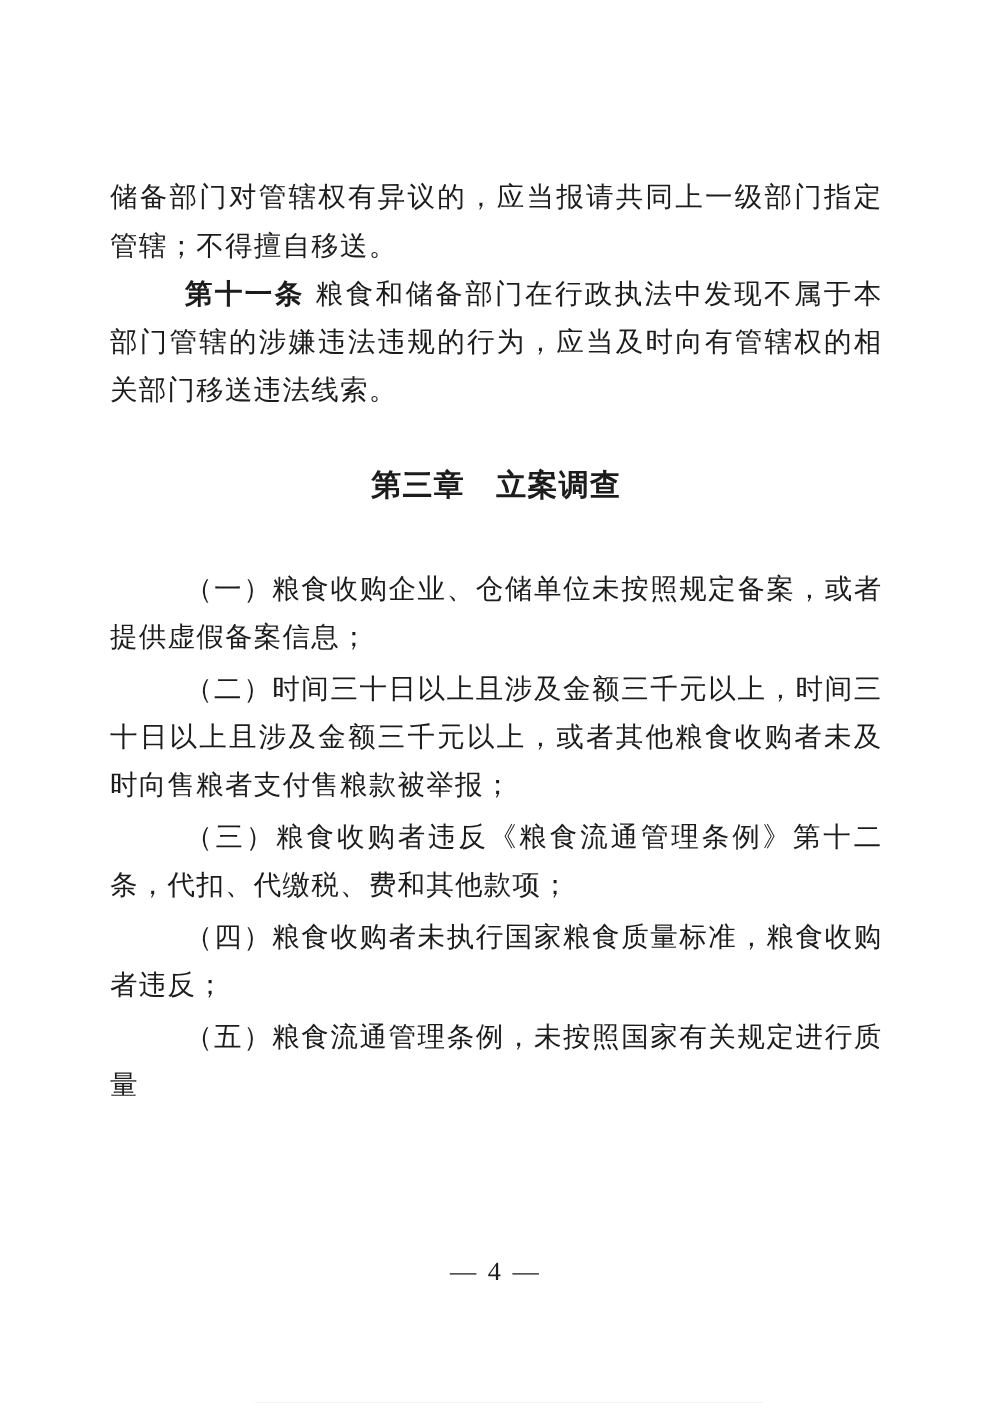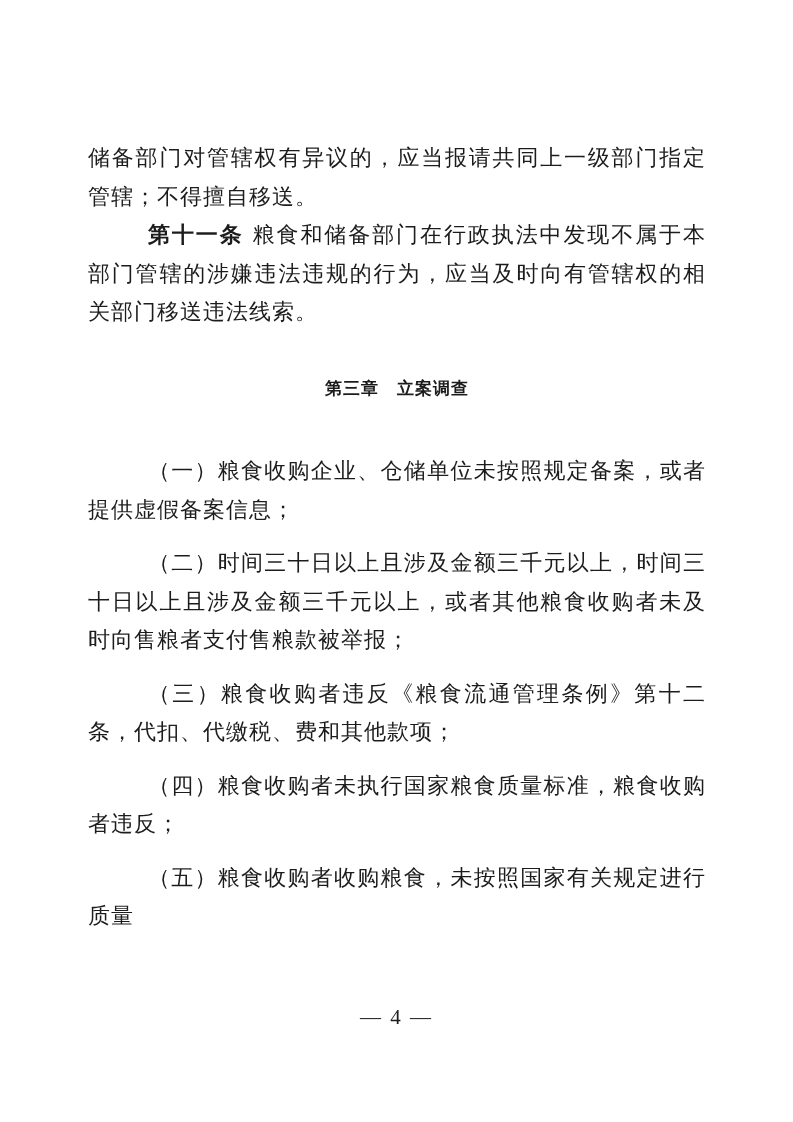--- a/index.html
+++ b/index.html
@@ -18,30 +18,30 @@
     left: 88px;
     top: 139px;
     width: 618px;
     font-size: 22px;
     line-height: 38.5px;
     letter-spacing: 1px;
     text-align: justify;
   }
   .para { margin: 0; }
   .para.indent { text-indent: 60px; }
-  .para.item { margin-top: 15px; }
+  .para.item { margin-top: 3px; }
   .term {
     font-weight: 700;
     font-family: Liberation Serif, serif;
     margin-right: 9px;
   }
   .chapter-heading {
     font-weight: 700;
     font-family: "Liberation Sans", sans-serif;
-    font-size: 17px;
+    font-size: 24px;
     line-height: 38.5px;
     text-align: center;
     text-indent: 0;
     letter-spacing: 1px;
     margin: 38px 0 44px 0;
   }
   .page-footer {
     position: absolute;
     top: 1002px;
     left: 0;
@@ -58,16 +58,16 @@
 
 <div class="page">
   <div class="doc-body">
       <p class="para"><span class="body-text">储备部门对管辖权有异议的，应当报请共同上一级部门指定管辖；不得擅自移送。</span></p>
       <p class="para indent"><span class="term">第十一条</span><span class="body-text">粮食和储备部门在行政执法中发现不属于本部门管辖的涉嫌违法违规的行为，应当及时向有管辖权的相关部门移送违法线索。</span></p>
       <div class="chapter-heading">第三章　立案调查</div>
       <p class="para indent item">（一）粮食收购企业、仓储单位未按照规定备案，或者提供虚假备案信息；</p>
       <p class="para indent item">（二）时间三十日以上且涉及金额三千元以上，时间三十日以上且涉及金额三千元以上，或者其他粮食收购者未及时向售粮者支付售粮款被举报；</p>
       <p class="para indent item">（三）粮食收购者违反《粮食流通管理条例》第十二条，代扣、代缴税、费和其他款项；</p>
       <p class="para indent item">（四）粮食收购者未执行国家粮食质量标准，粮食收购者违反；</p>
-      <p class="para indent item">（五）粮食收购者收购粮食，未按照国家有关规定进行质量</p>
+      <p class="para indent item">（五）粮食流通管理条例，未按照国家有关规定进行质量</p>
     </div>
   <div class="page-footer">— 4 —</div>
 </div>
 
 </body></html>

